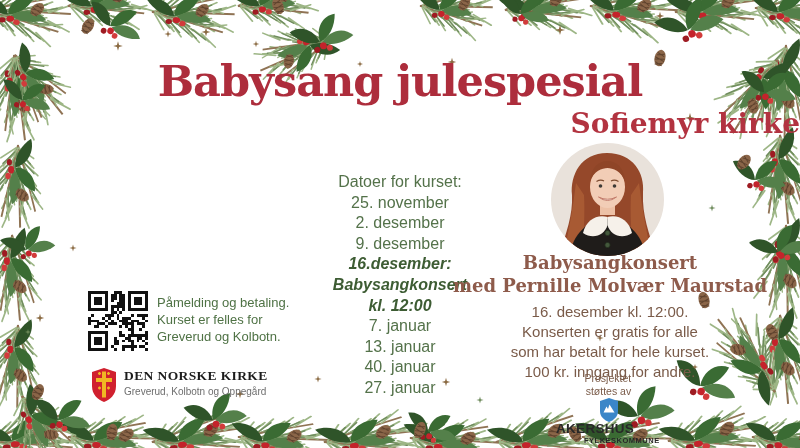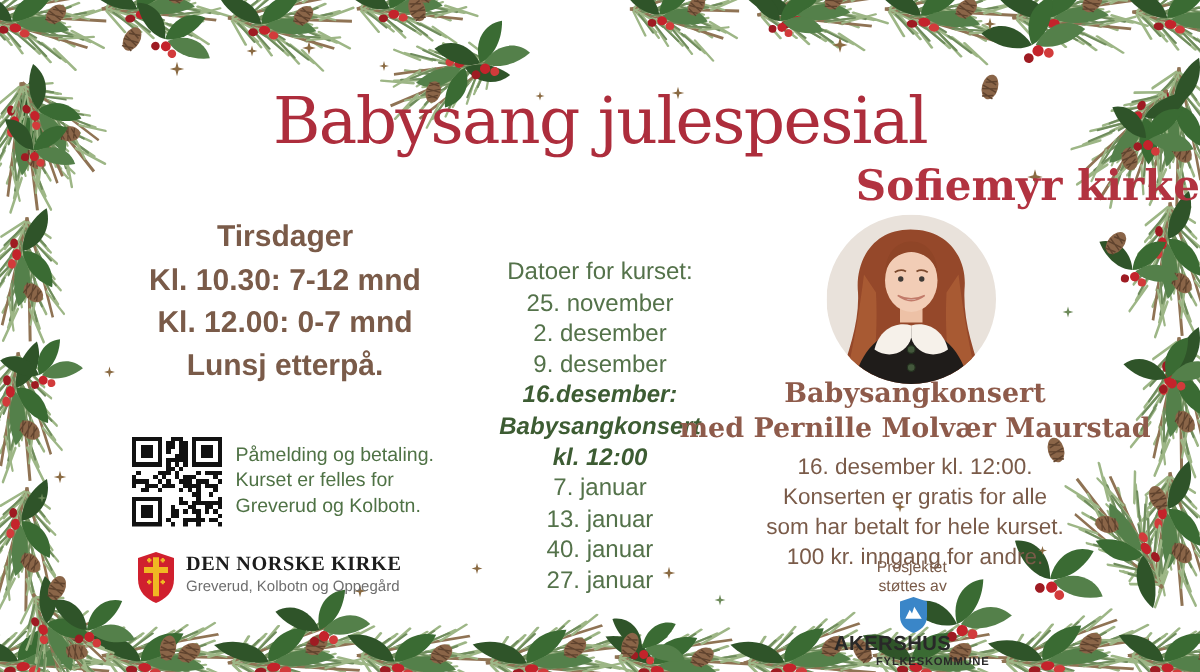--- a/index.html
+++ b/index.html
@@ -3,21 +3,21 @@
 <meta charset="utf-8">
 <style>
   html,body{margin:0;padding:0;background:#ffffff;}
   .poster{
     position:relative;width:800px;height:448px;background:#ffffff;
     overflow:hidden;font-family:"Liberation Sans","DejaVu Sans",sans-serif;
   }
   .garland{position:absolute;inset:0;pointer-events:none;}
   .title{
     position:absolute;left:0;top:60px;width:800px;text-align:center;
-    font-family:"DejaVu Serif","Liberation Serif",serif;font-weight:400;
+    font-family:"DejaVu Serif","Liberation Serif",serif;font-weight:700;
     font-size:43px;letter-spacing:-1px;color:#ad2d3c;line-height:1;
   }
   .subtitle{
     position:absolute;left:0;top:110px;width:800px;text-align:right;
     font-family:"DejaVu Serif","Liberation Serif",serif;font-weight:700;
     font-size:28px;color:#b23340;line-height:1;
   }
   .schedule{
     position:absolute;left:75px;top:144px;width:230px;text-align:center;
     font-weight:700;font-size:20px;line-height:28.5px;color:#7a5b49;
@@ -156,26 +156,20 @@
         <use href="#spark" fill="#8a6a42" transform="translate(600 338) scale(0.6)"></use>
         <use href="#spark" fill="#8a6a42" transform="translate(240 394) scale(0.7)"></use>
         <use href="#spark" fill="#6d8a5a" transform="translate(480 400) scale(0.6)"></use>
         <use href="#spark" fill="#8a6a42" transform="translate(360 64) scale(0.5)"></use>
       </g>
   </svg>
 
   <div class="title">Babysang julespesial</div>
   <div class="subtitle">Sofiemyr kirke</div>
 
-  <div class="schedule">
-    <div>Tirsdager</div>
-    <div>Kl. 10.30: 7-12 mnd</div>
-    <div>Kl. 12.00: 0-7 mnd</div>
-    <div>Lunsj etterpå.</div>
-  </div>
 
   <div class="qr-block">
     <svg class="qr-box" id="qr-svg" viewBox="0 0 21 21" style="shape-rendering:crispEdges">
         <rect x="0" y="0" width="21" height="21" fill="#ffffff"></rect>
         <rect x="9" y="0" width="1" height="1" fill="#111"></rect>
         <rect x="10" y="0" width="1" height="1" fill="#111"></rect>
         <rect x="11" y="0" width="1" height="1" fill="#111"></rect>
         <rect x="8" y="1" width="1" height="1" fill="#111"></rect>
         <rect x="9" y="1" width="1" height="1" fill="#111"></rect>
         <rect x="11" y="1" width="1" height="1" fill="#111"></rect>

